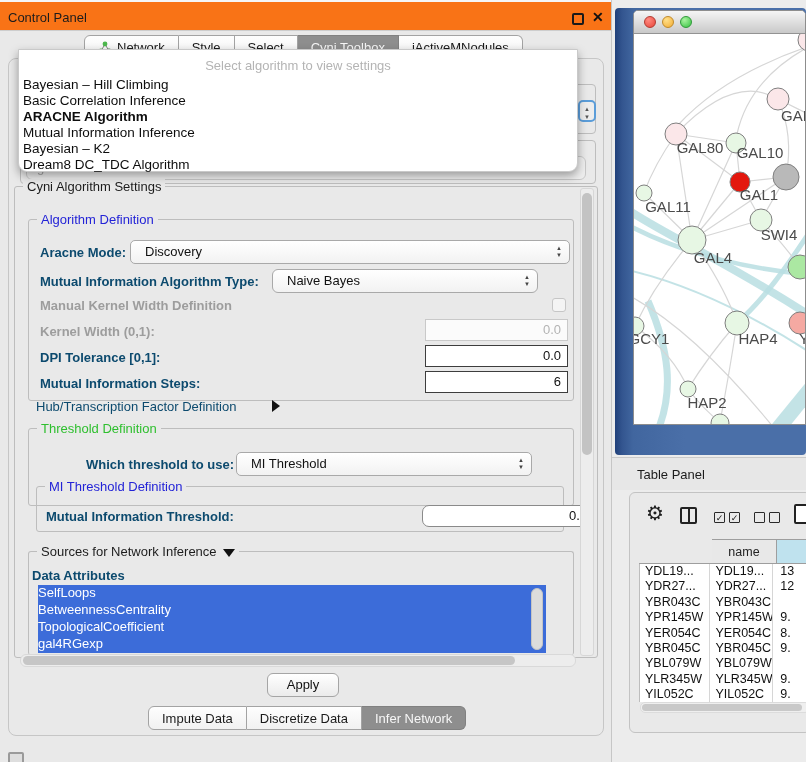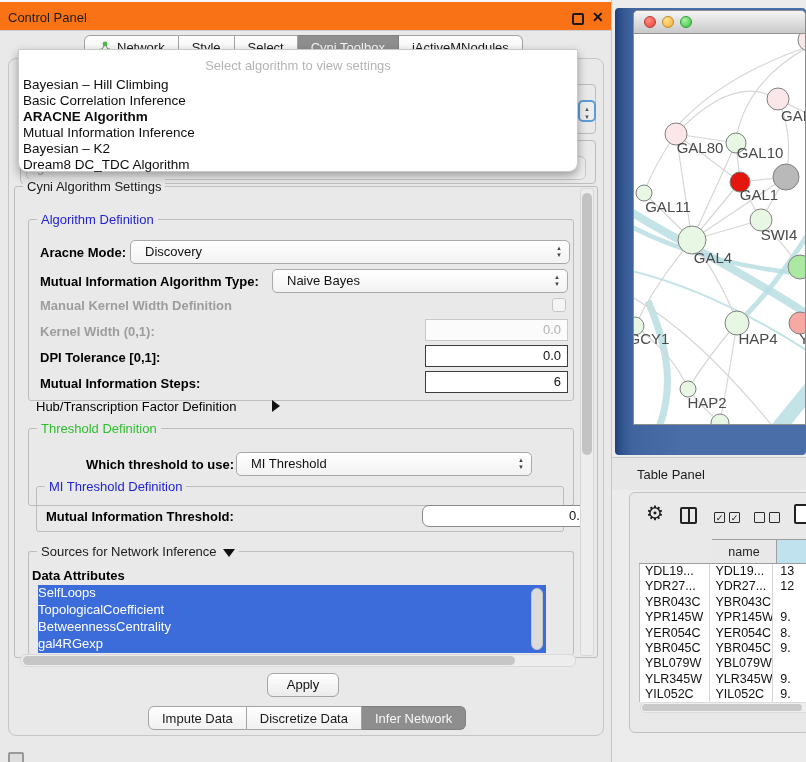--- a/index.html
+++ b/index.html
@@ -32,21 +32,21 @@
   .popup { position:absolute; left:18px; top:49px; width:560px; height:123px; background:#fff; border:1px solid #c9c9c9; border-radius:0 0 9px 9px; box-shadow:0 4px 10px rgba(0,0,0,.35); z-index:50; }
   .popup-ph { position:absolute; left:0; top:8px; width:100%; text-align:center; color:#b4b4b4; font-size:13px; }
   .popup-item { position:absolute; left:4px; width:550px; height:16px; font-size:13.5px; color:#0d0d0d; line-height:16px; }
   .popup-item.bold { font-weight:bold; }
 
   .group { position:absolute; border:1px solid #bdbdbd; border-radius:3px; }
   .legend { position:absolute; top:-8px; left:8px; background:#e9e9e9; padding:0 4px; font-size:13px; color:#1c1c1c; white-space:nowrap; }
   .legend.blue { color:#2323d7; }
   .legend.green { color:#2ebf2e; }
 
-  .lbl { position:absolute; font-size:13px; color:#000000; white-space:nowrap; }
+  .lbl { position:absolute; font-size:13px; color:#0c4a6e; white-space:nowrap; }
   .lbl.b { font-weight:bold; }
   .lbl.dis { color:#9d9d9d; font-weight:bold; }
 
   .combo { position:absolute; height:24px; border:1px solid #a9a9a9; border-radius:5px; background:linear-gradient(#ffffff,#f2f2f2); font-size:13px; color:#111; line-height:22px; padding-left:14px; }
   .combo .spin { position:absolute; right:7px; top:4px; font-size:6px; line-height:7px; color:#444; }
 
   .field { position:absolute; height:22px; border:1.5px solid #3d3d3d; background:#fff; font-size:13px; color:#111; line-height:19px; text-align:right; padding-right:6px; }
   .field.dis { border:1px solid #c9c9c9; background:#fbfbfb; color:#b3b3b3; }
 
   .checkbox-dis { position:absolute; left:552px; top:298px; width:14px; height:14px; border:1px solid #c6c6c6; border-radius:3px; background:#f4f4f4; }
@@ -165,21 +165,21 @@
 
     <div class="group" style="left:28px; top:219px; width:546px; height:182px;">
       <span class="legend blue">Algorithm Definition</span>
     </div>
     <span class="lbl b" style="left:40px; top:245px;">Aracne Mode:</span>
     <div class="combo" style="left:130px; top:240px; width:440px;">
       <span>Discovery</span>
       <span class="spin">▲<br>▼</span>
     </div>
     <span class="lbl b" style="left:40px; top:274px;">Mutual Information Algorithm Type:</span>
-    <div class="combo" style="left:272px; top:269px; width:296px;">
+    <div class="combo" style="left:272px; top:269px; width:266px;border-radius:6px;">
       <span>Naive Bayes</span>
       <span class="spin">▲<br>▼</span>
     </div>
     <span class="lbl dis" style="left:40px; top:298px;">Manual Kernel Width Definition</span>
     <div class="checkbox-dis"></div>
     <span class="lbl dis" style="left:40px; top:324px;">Kernel Width (0,1):</span>
     <div class="field dis" style="left:425px; top:319px; width:143px;">0.0</div>
     <span class="lbl b" style="left:40px; top:350px;">DPI Tolerance [0,1]:</span>
     <div class="field" style="left:425px; top:345px; width:143px;">0.0</div>
     <span class="lbl b" style="left:40px; top:376px;">Mutual Information Steps:</span>
@@ -201,22 +201,22 @@
     </div>
     <span class="lbl b" style="left:46px; top:509px;">Mutual Information Threshold:</span>
     <div class="field" style="left:422px; top:505px; width:172px; border-width:1px; border-color:#8a8a8a;border-radius:7px;">0.5</div>
 
     <div class="group" style="left:28px; top:551px; width:546px; height:104px; border-bottom:none;">
       <span class="legend"><span>Sources for Network Inference</span><span class="tri-down"></span></span>
     </div>
     <span class="lbl b" style="left:32px; top:568px;">Data Attributes</span>
     <div class="attr-list">
       <div class="attr-item">SelfLoops</div>
+      <div class="attr-item">BetweennessCentrality</div>
       <div class="attr-item">TopologicalCoefficient</div>
-      <div class="attr-item">BetweennessCentrality</div>
       <div class="attr-item">gal4RGexp</div>
     </div>
     <div class="list-scroll"></div>
 
     <div class="vscroll">
         <div class="thumb"></div>
       </div>
     <div class="hscroll">
         <div class="thumb"></div>
       </div>

